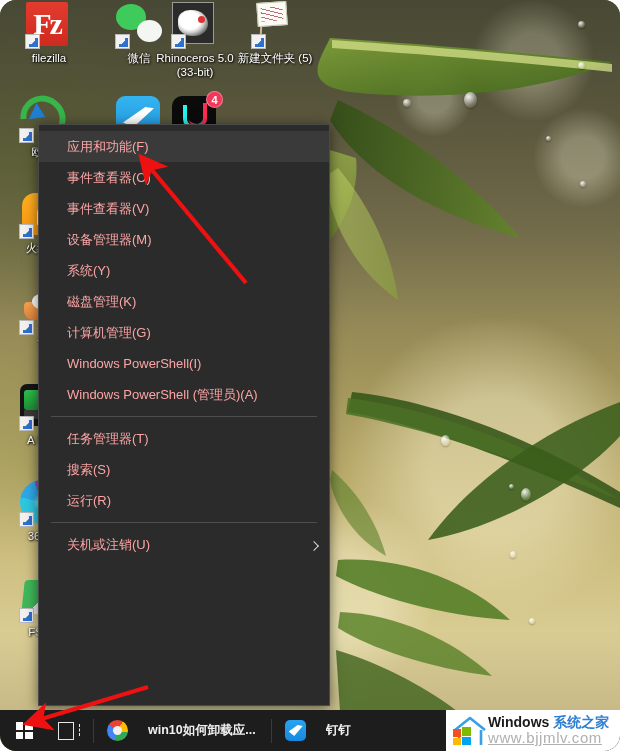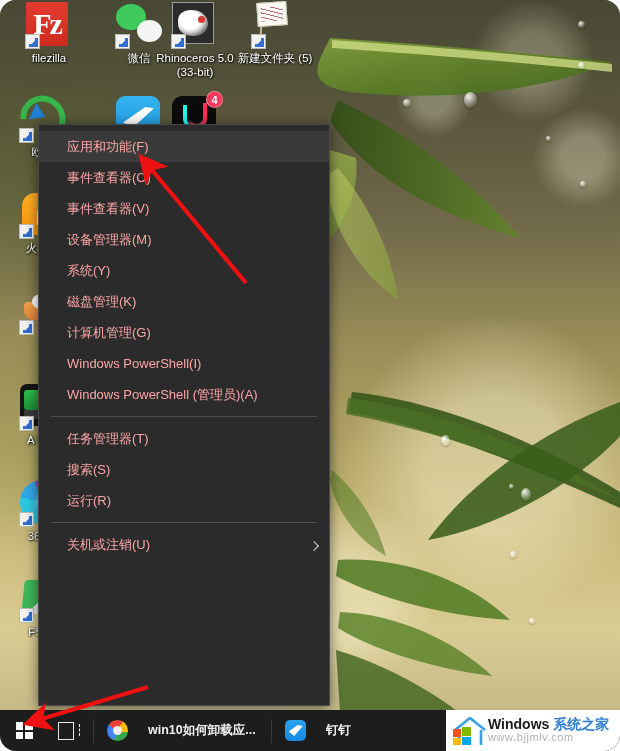--- a/index.html
+++ b/index.html
@@ -390,21 +390,21 @@
     background: #fff;
     display: flex; align-items: center;
     padding-left: 6px;
     z-index: 55;
   }
   .wm-logo { width: 36px; height: 32px; position: relative; flex: 0 0 auto; }
   .wm-text { line-height: 1.05; }
   .wm-line1 { font-size: 14px; font-weight: bold; }
   .wm-line1 .en { color: #1a1a1a; }
   .wm-line1 .cn { color: #2f7fd0; }
-  .wm-line2 { font-size: 11px; color: #b0b0b0; letter-spacing: .6px; }
+  .wm-line2 { font-size: 15px; color: #b0b0b0; letter-spacing: .6px; text-decoration: underline; }
 </style>
 </head>
 <body>
 
 <div id="screen">
 
   <div class="wall"></div>
   <div class="shade-top"></div>
 
   <svg class="leaf" style="left:0;top:0;width:620px;height:712px" viewBox="0 0 620 712" preserveAspectRatio="none">

